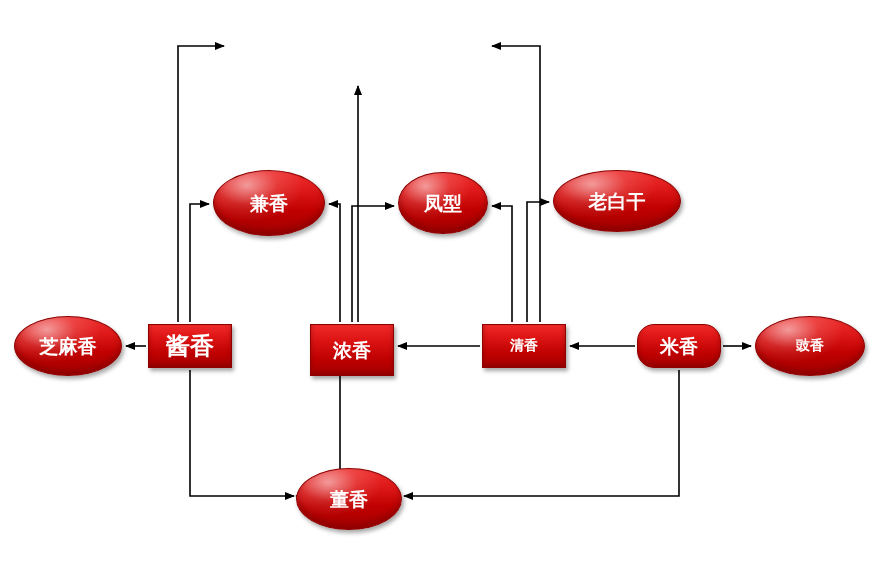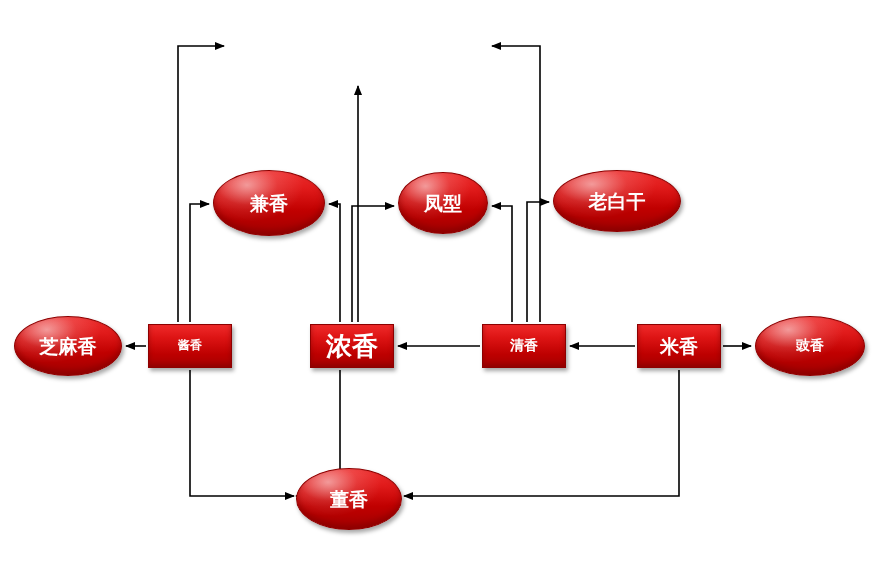--- a/index.html
+++ b/index.html
@@ -51,24 +51,24 @@
     box-shadow: 2px 3px 4px rgba(0,0,0,0.35), inset 0 -3px 5px rgba(120,0,0,0.5);
   }
   
   #node-texing   { left: 228px; top: 16px;  width: 260px; height: 70px; font-size: 19px; }
   #node-jianxiang{ left: 213px; top: 170px; width: 112px; height: 66px; font-size: 19px; }
   #node-fengxing { left: 398px; top: 172px; width: 90px;  height: 62px; font-size: 19px; }
   #node-laobaigan{ left: 553px; top: 170px; width: 128px; height: 62px; font-size: 19px; }
   #node-zhimaxiang { left: 14px; top: 316px; width: 108px; height: 60px; font-size: 19px; }
   #node-chixiang { left: 755px; top: 316px; width: 110px; height: 60px; font-size: 14px; }
   #node-dongxiang{ left: 296px; top: 468px; width: 106px; height: 62px; font-size: 19px; }
-  #node-jiangxiang { left: 148px; top: 324px; width: 84px; height: 44px; font-size: 12px; }
-  #node-nongxiang  { left: 310px; top: 324px; width: 84px; height: 44px; font-size: 26px; }
+  #node-jiangxiang { left: 148px; top: 324px; width: 84px; height: 44px; font-size: 24px; }
+  #node-nongxiang  { left: 310px; top: 324px; width: 84px; height: 52px; font-size: 19px; }
   #node-qingxiang  { left: 482px; top: 324px; width: 84px; height: 44px; font-size: 14px; }
-  #node-mixiang    { left: 637px; top: 324px; width: 84px; height: 44px; font-size: 19px; }
+  #node-mixiang    { left: 637px; top: 324px; width: 84px; height: 44px; font-size: 19px; border-radius: 17px; }
 </style>
 </head>
 <body>
 
 <div id="canvas">
 
   <svg class="edges" viewBox="0 0 884 565" xmlns="http://www.w3.org/2000/svg">
     <defs>
       <marker id="arrow" markerWidth="10" markerHeight="8" refX="9" refY="4" orient="auto" markerUnits="userSpaceOnUse">
         <path d="M0,0 L10,4 L0,8 z" fill="#000000"></path>

